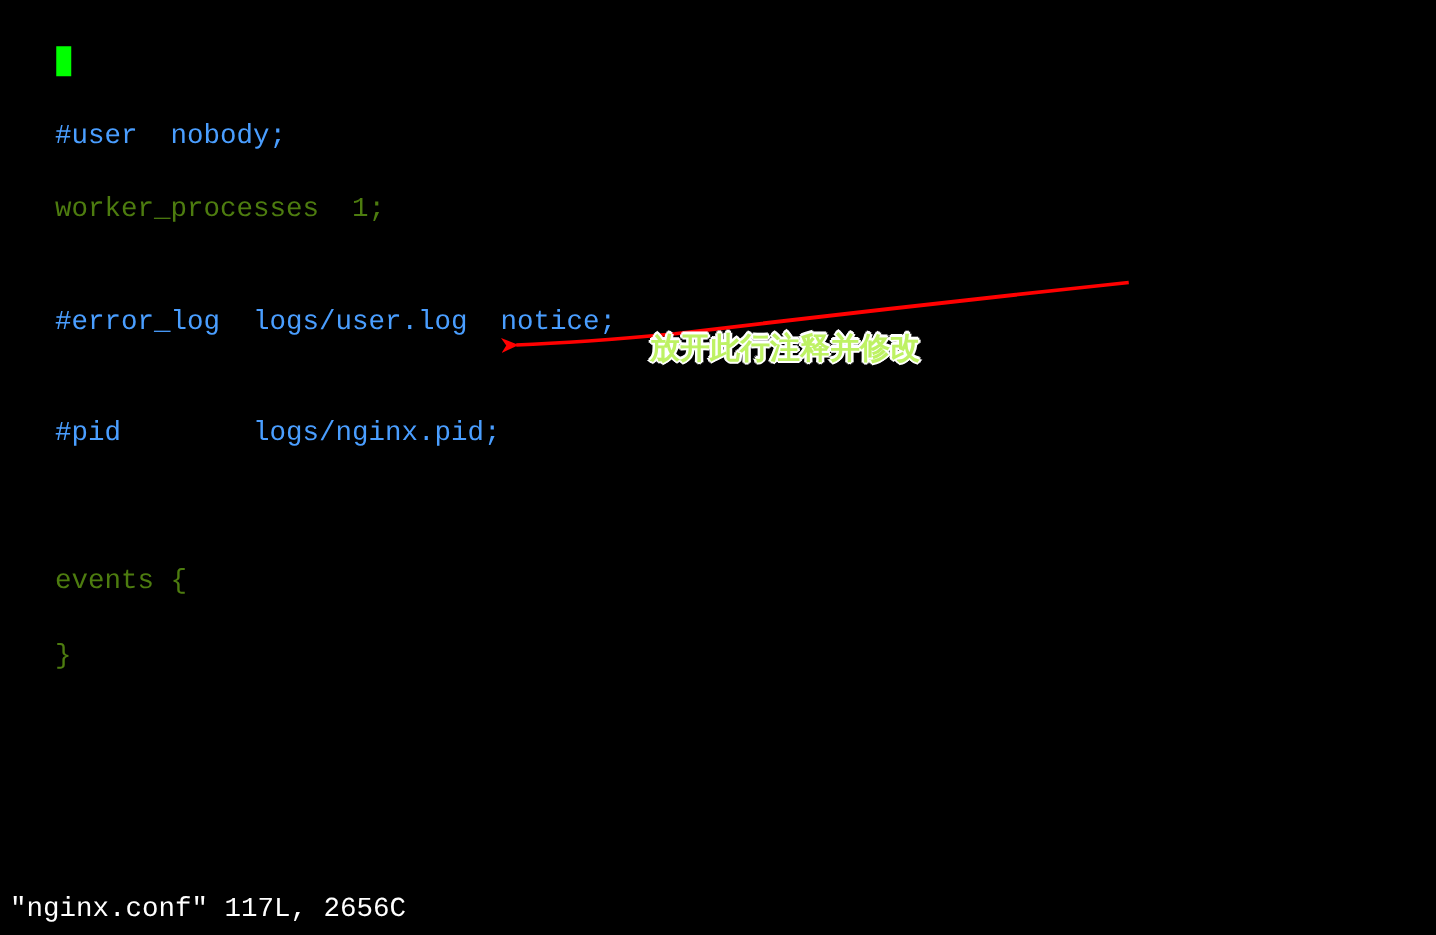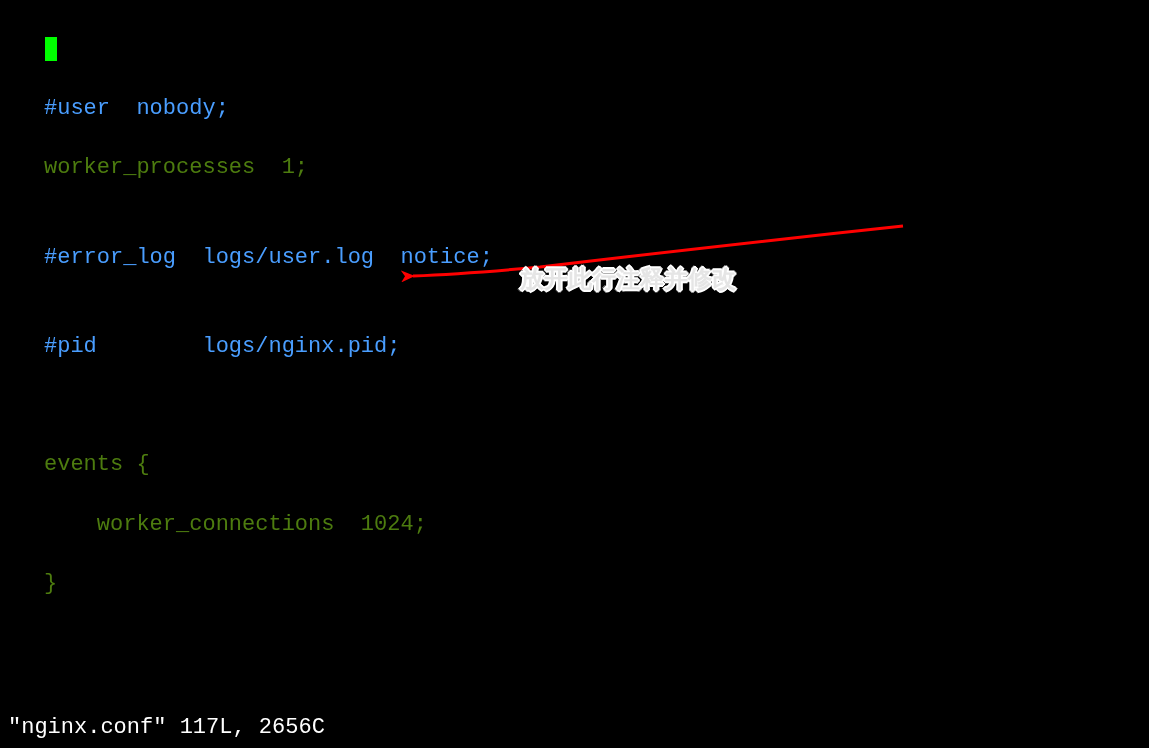--- a/index.html
+++ b/index.html
@@ -40,21 +40,21 @@
     top: 225px;
     left: 405px;
     width: 560px;
     height: 80px;
     pointer-events: none;
   }
   .annotation-text {
     position: absolute;
     top: 38px;
     left: 115px;
-    color: #e5e5e5;
+    color: #bef264;
     font-family: Liberation Serif, serif;
     font-size: 24px;
     font-weight: bold;
     text-shadow:
       -1px -1px 0 #fff,
        1px -1px 0 #fff,
       -1px  1px 0 #fff,
        1px  1px 0 #fff,
       -2px 0 0 #fff,
        2px 0 0 #fff,
@@ -78,21 +78,20 @@
 <span class="line"><span class="cursor"></span></span>
 <span class="line blue">#user  nobody;</span>
 <span class="line"><span class="white">worker_processes</span><span class="white">  1;</span></span>
 <span class="line"></span>
 <span class="line blue">#error_log  logs/user.log  notice;</span>
 <span class="line"></span>
 <span class="line blue">#pid        logs/nginx.pid;</span>
 <span class="line"></span>
 <span class="line"></span>
 <span class="line"><span class="white">events</span><span class="white"> {</span></span>
-<span class="line white">    worker_connections  1024;</span>
 <span class="line white">}</span>
 <span class="line"></span>
 <span class="line"></span>
 
 
 
 <span class="line"></span>
 
 
 </div>

